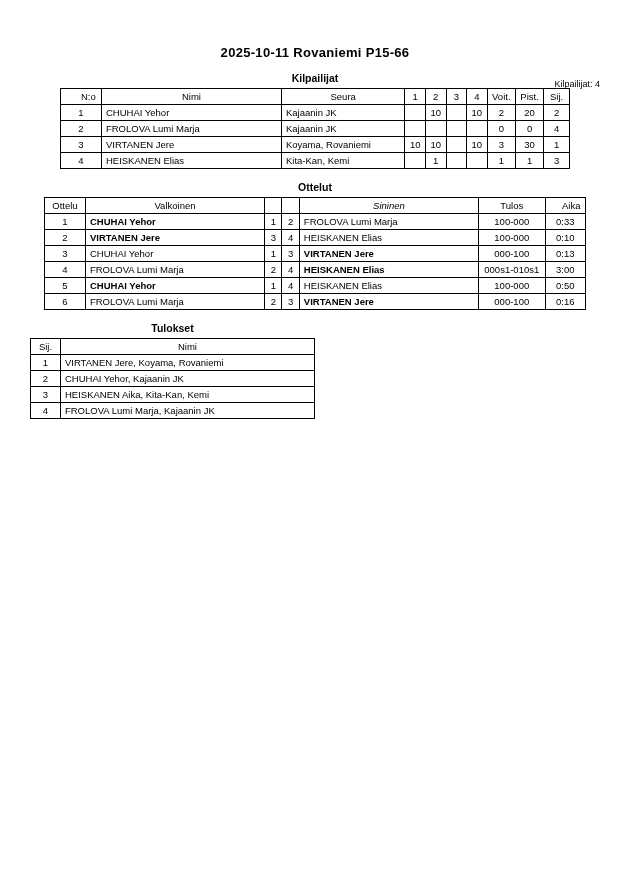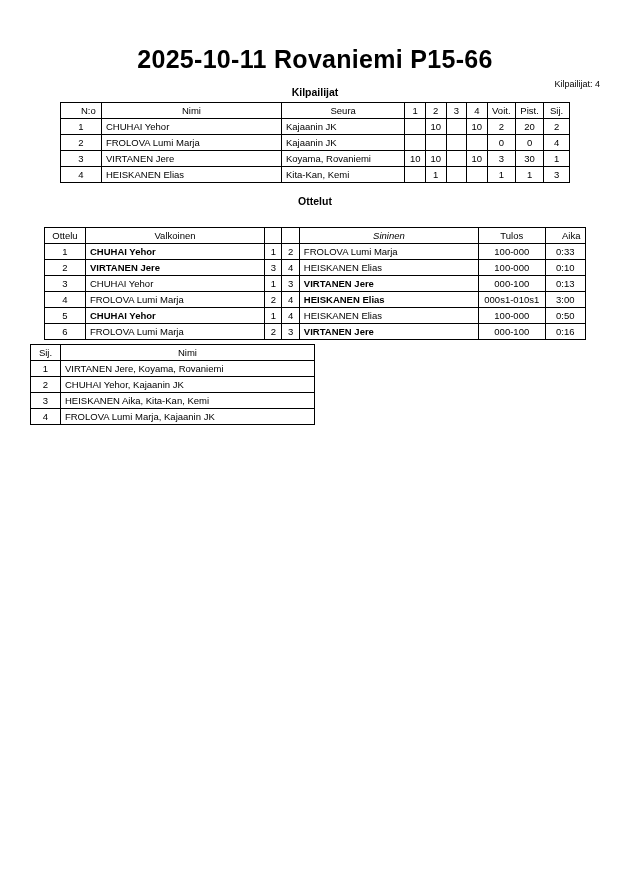--- a/index.html
+++ b/index.html
@@ -14,21 +14,21 @@
     color: #000000;
     position: relative;
   }
   .page {
     position: relative;
     width: 630px;
     height: 891px;
   }
   .title {
     text-align: center;
-    font-size: 25px;
+    font-size: 13px;
     font-weight: bold;
     margin: 0;
     padding-top: 45px;
     letter-spacing: 0.3px;
   }
   .section-head {
     text-align: center;
     font-size: 10.5px;
     font-weight: bold;
     margin-top: 12px;
@@ -70,21 +70,21 @@
     width: 510px;
   }
   #competitors-table .col-no { width: 20px; padding-left: 20px; }
   #competitors-table .col-name { width: 175px; }
   #competitors-table .col-club { width: 120px; }
   #competitors-table .col-r { width: 20px; }
   #competitors-table .col-s { width: 25px; }
 
   
   #matches-table {
-    margin: 20px auto 0 auto;
+    margin: 4px auto 0 auto;
     width: 542px;
   }
   #matches-table .col-m-no { width: 40px; }
   #matches-table .col-white { width: 175px; }
   #matches-table .col-sc { width: 17px; }
   #matches-table .col-blue { width: 175px; font-style: italic; }
   #matches-table .col-res { width: 65px; }
   #matches-table .col-time { width: 38px; padding-left: 16px; }
 
   
@@ -238,20 +238,23 @@
         <td class="l">FROLOVA Lumi Marja</td>
         <td class="c">2</td>
         <td class="c">3</td>
         <td class="l b">VIRTANEN Jere</td>
         <td class="c">000-100</td>
         <td class="c">0:16</td>
       </tr>
     </tbody>
   </table>
 
+  <div class="results-head-wrap">
+    <div class="section-head-left" style="text-align:center;">Tulokset</div>
+  </div>
 
   <table id="results-table">
     <thead>
       <tr>
         <th class="col-rank">Sij.</th>
         <th class="col-rname">Nimi</th>
       </tr>
     </thead>
     <tbody>
       <tr>

